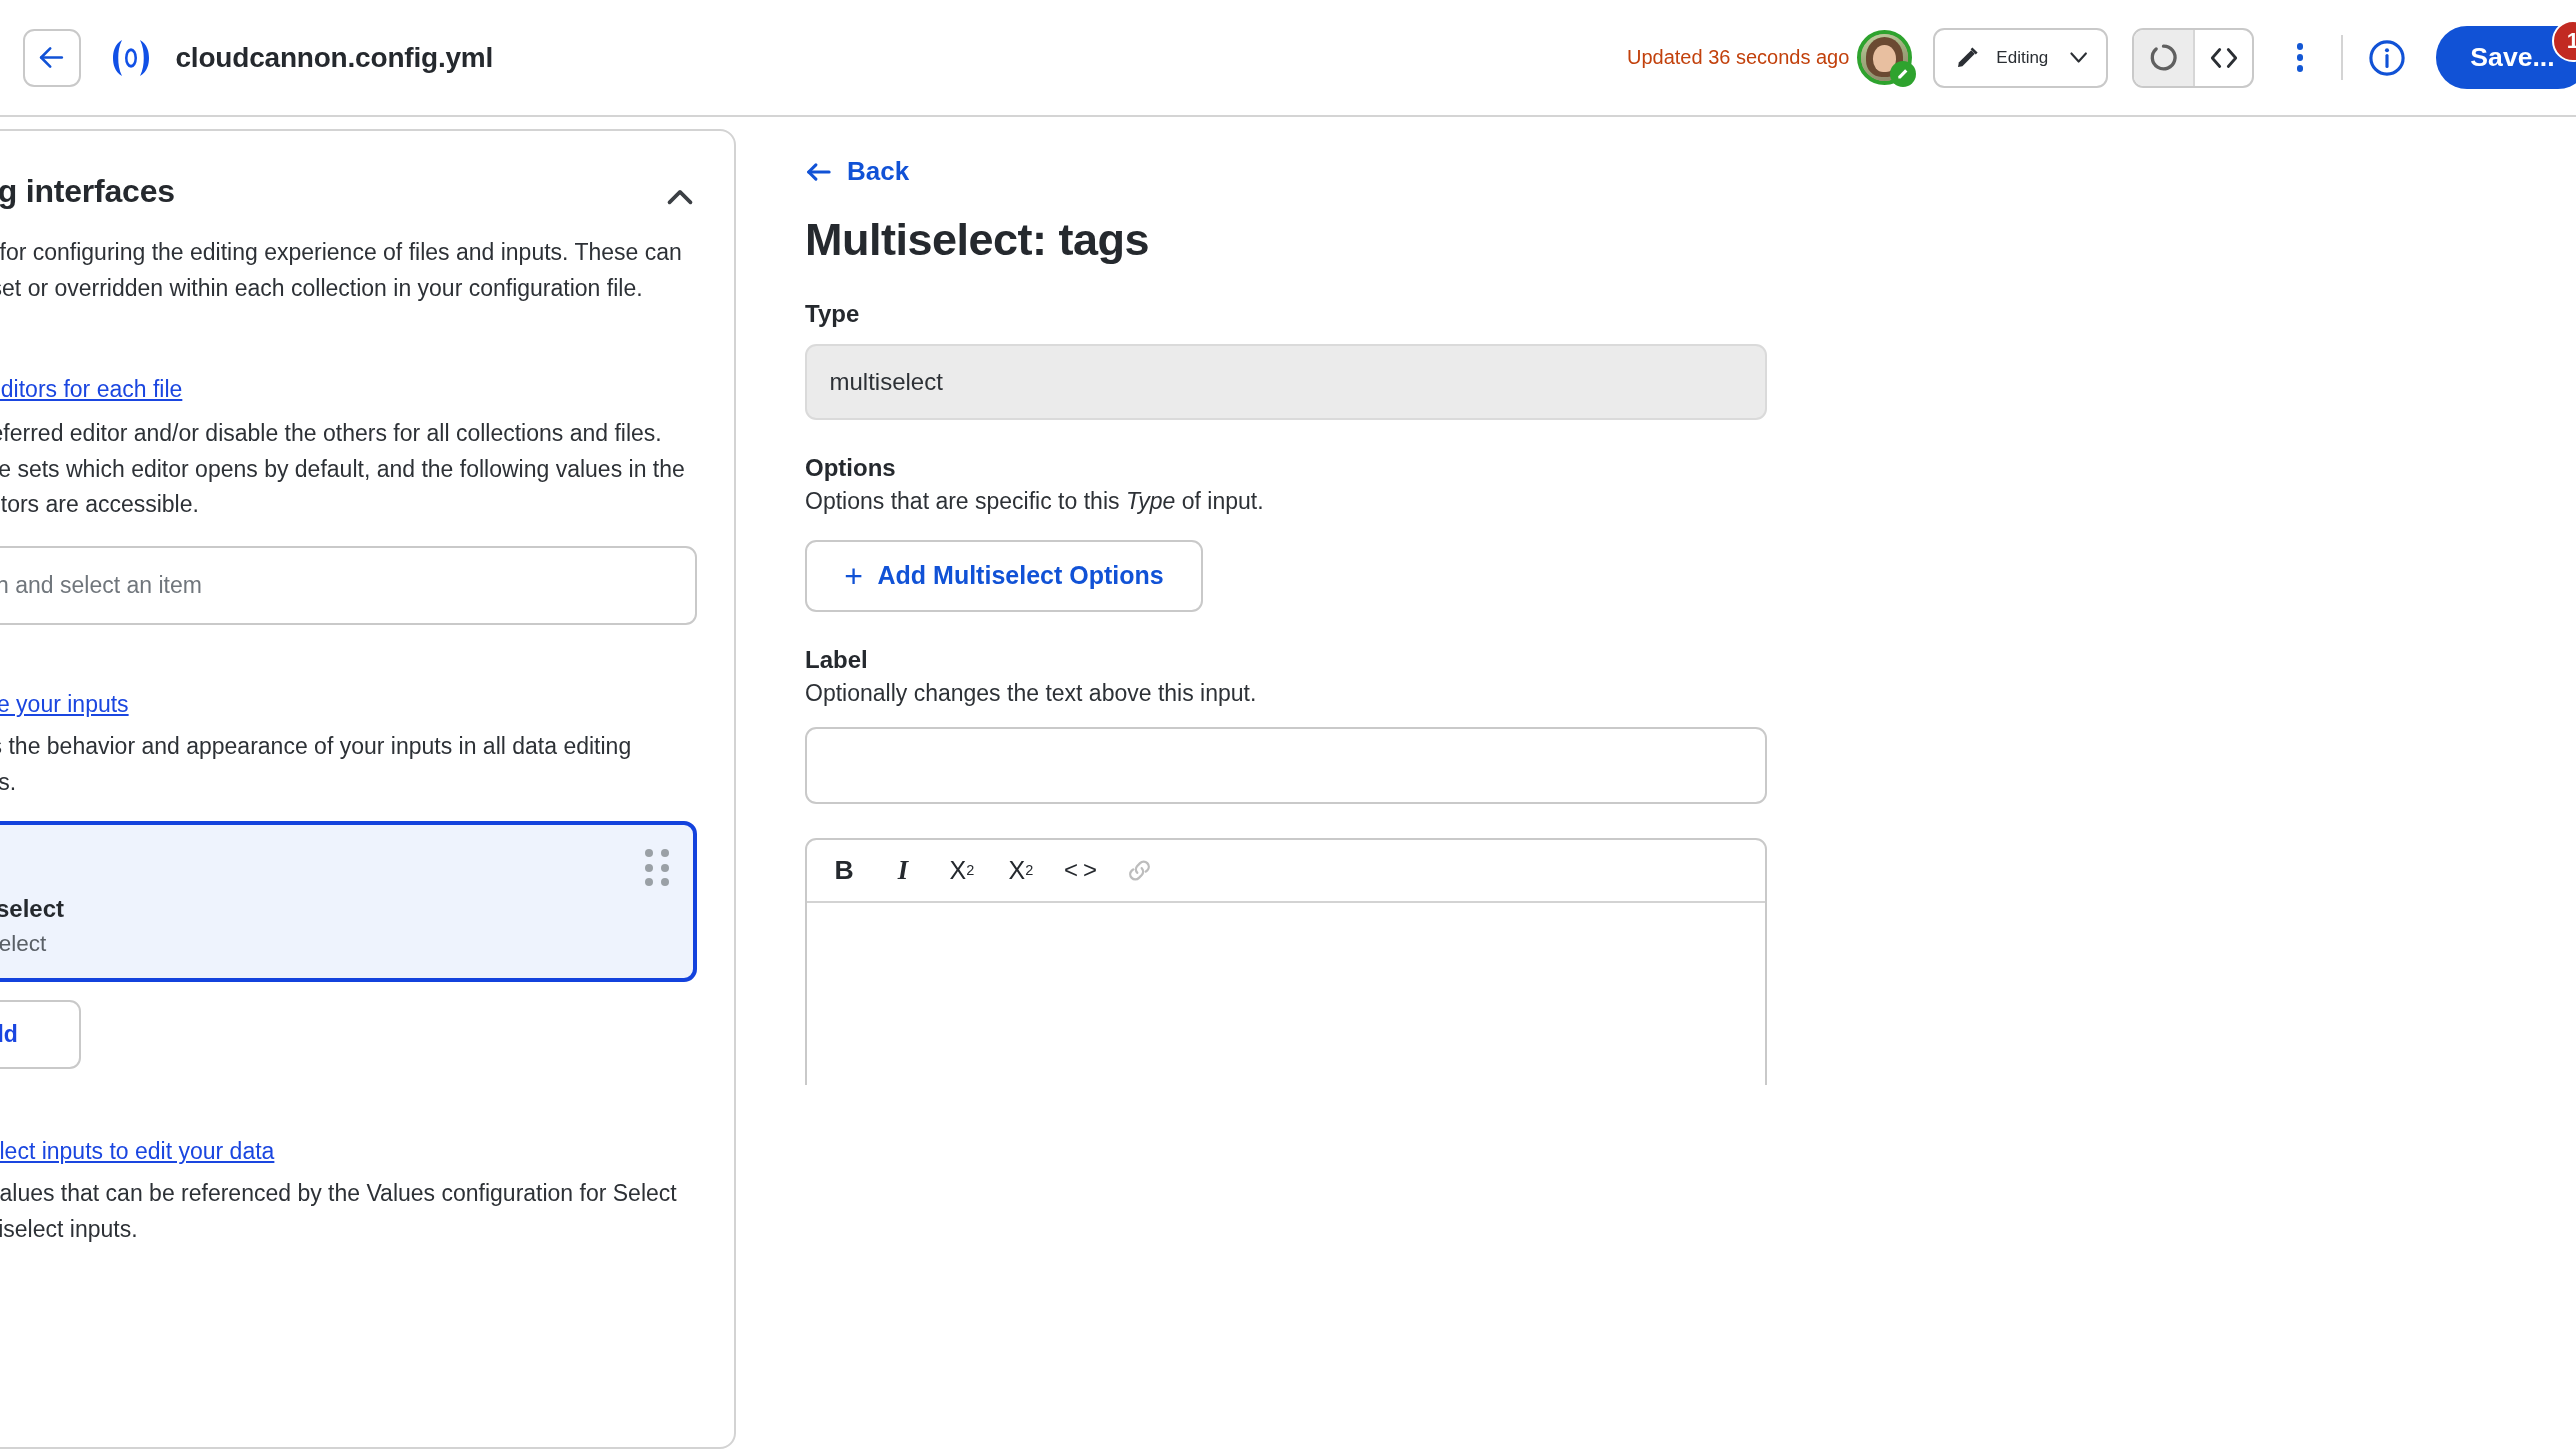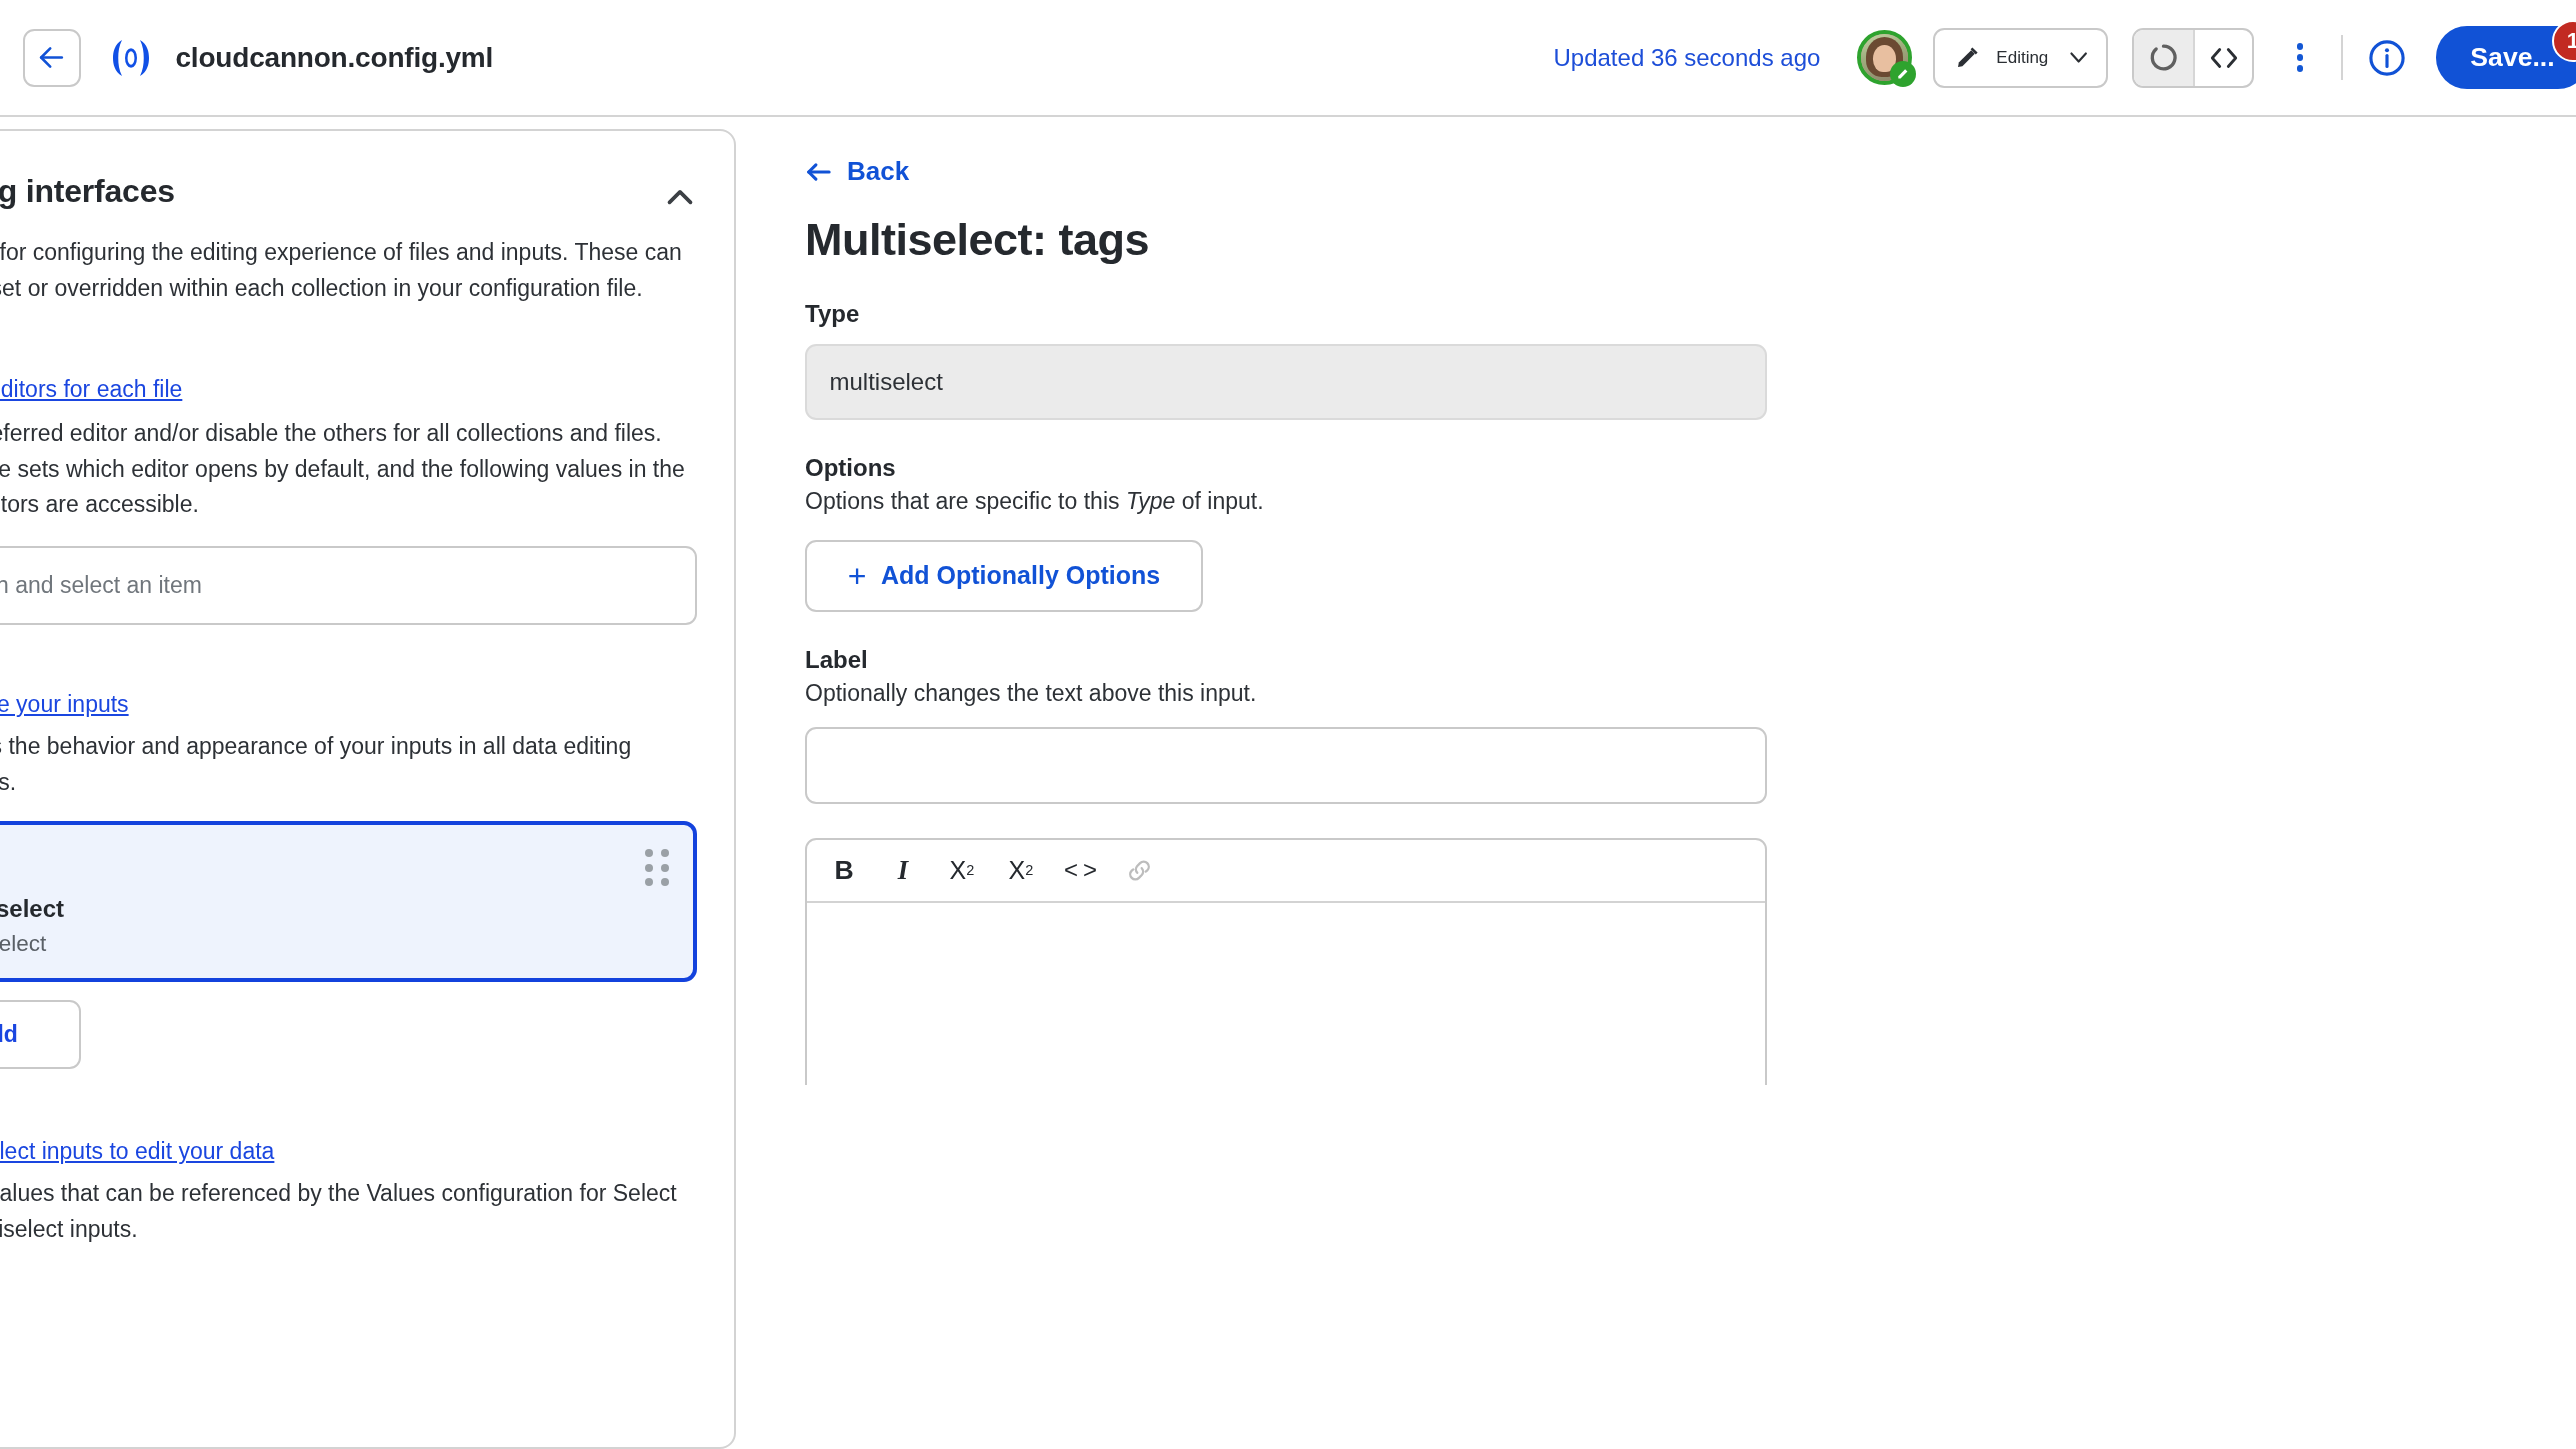--- a/index.html
+++ b/index.html
@@ -44,23 +44,23 @@
   }
 
   .header-right {
     margin-left: auto;
     display: flex; align-items: center;
     height: 100%;
     padding-right: 0px;
   }
 
   .updated-text {
-    font-size: 24px; color: #1d4ed8;
+    font-size: 20px; color: #c2410c;
     white-space: nowrap;
-    margin-right: 37px;
+    margin-right: 8px;
   }
 
   
   .avatar-wrap { position: relative; width: 55px; height: 55px; flex: none; margin-right: 21px;}
   .avatar-ring {
     width: 55px; height: 55px; border-radius: 50%;
     border: 4px solid #2ea32e;
     overflow: hidden;
     background: #b9a08a;
     position: relative;
@@ -457,21 +457,21 @@
           <span>multiselect</span>
         </div>
       </div>
 
       
       <div class="field">
         <div class="field-label">Options</div>
         <div class="field-desc"><span>Options that are specific to this </span><em>Type</em><span> of input.</span></div>
         <div class="add-btn">
           <span class="plus">+</span>
-          <span class="txt">Add Optionally Options</span>
+          <span class="txt">Add Multiselect Options</span>
         </div>
       </div>
 
       
       <div class="field">
         <div class="field-label">Label</div>
         <div class="field-desc">Optionally changes the text above this input.</div>
         <div class="text-input">
           <span></span>
         </div>

